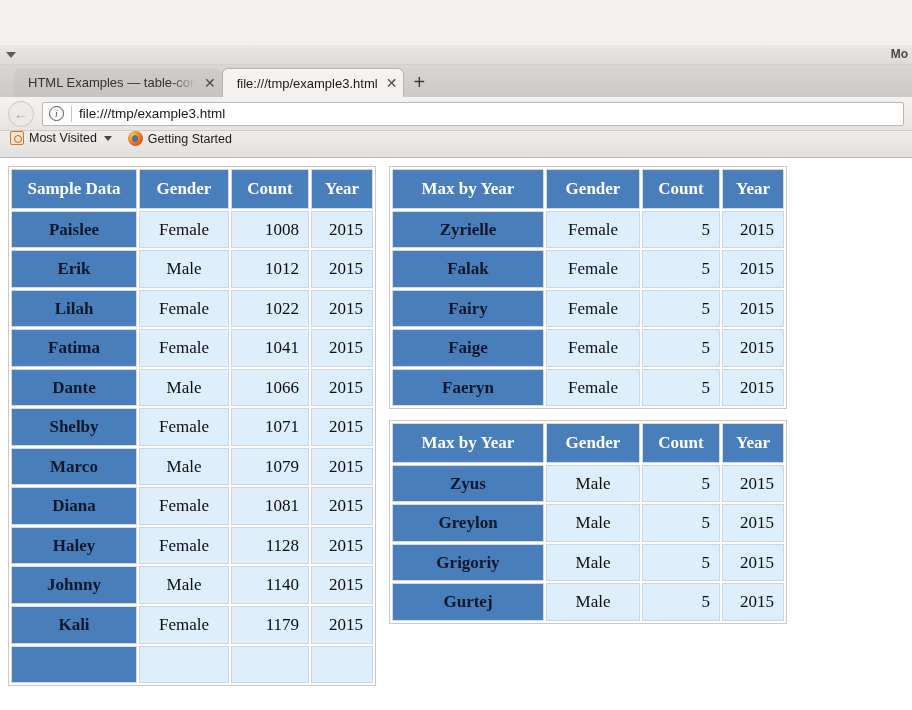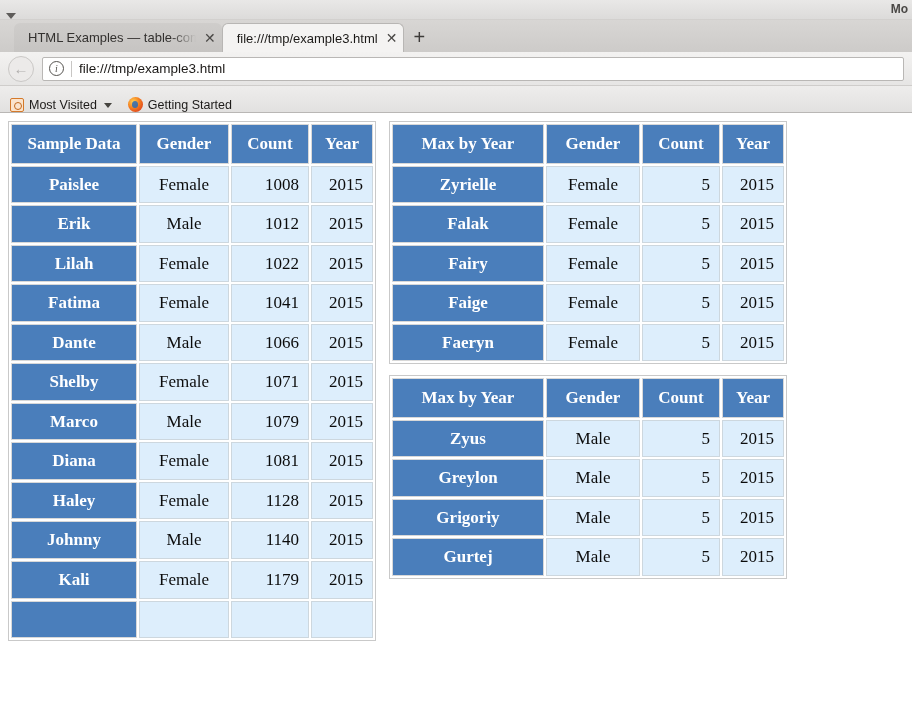--- a/index.html
+++ b/index.html
@@ -19,22 +19,23 @@
     flex-direction: column;
     background: #f2f1f0;
   }
 
   .titlebar {
     height: 20px;
     background: linear-gradient(to bottom, #e9e8e7, #dcdbda);
     position: relative;
     flex: 0 0 auto;
     display: flex;
-    align-items: flex-end;
+    align-items: center;
     border-bottom: 1px solid #d2d0ce;
+    margin-top: 45px;
   }
   .titlebar-caret {
     margin-left: 6px;
     width: 0; height: 0;
     border-left: 5px solid transparent;
     border-right: 5px solid transparent;
     border-top: 6px solid #5e5c5a;
   }
   .titlebar-title {
     position: absolute;
@@ -151,21 +152,21 @@
   .url-text {
     font-size: 13.5px;
     color: #1b1917;
     white-space: nowrap;
   }
 
   .bookmarkbar {
     height: 27px;
     background: linear-gradient(to bottom, #eeedec, #e2e1e0);
     display: flex;
-    align-items: flex-end;
+    align-items: flex-start;
     padding-left: 10px;
     gap: 16px;
     flex: 0 0 auto;
     border-bottom: 1px solid #b9b7b5;
   }
   .bm-item {
     display: flex; align-items: center; gap: 5px;
     font-size: 12.5px; color: #1d1b19;
     cursor: pointer;
   }
@@ -244,21 +245,21 @@
     background: #4a7ebb;
     color: #ffffff;
     font-weight: bold;
     text-align: center;
     border: 1px solid #d8d8d8;
     padding: 9px 9px;
   }
   
   table.data tbody th {
     background: #4a7ebb;
-    color: #ffffff;
+    color: #0f172a;
     font-weight: bold;
     text-align: center;
     border: 1px solid #d8d8d8;
   }
   table.data tbody td {
     background: #ddeefc;
     color: #0b0b0b;
     border: 1px solid #cdd7de;
   }
   td.c-gender { text-align: center; margin-left: 36px; }

